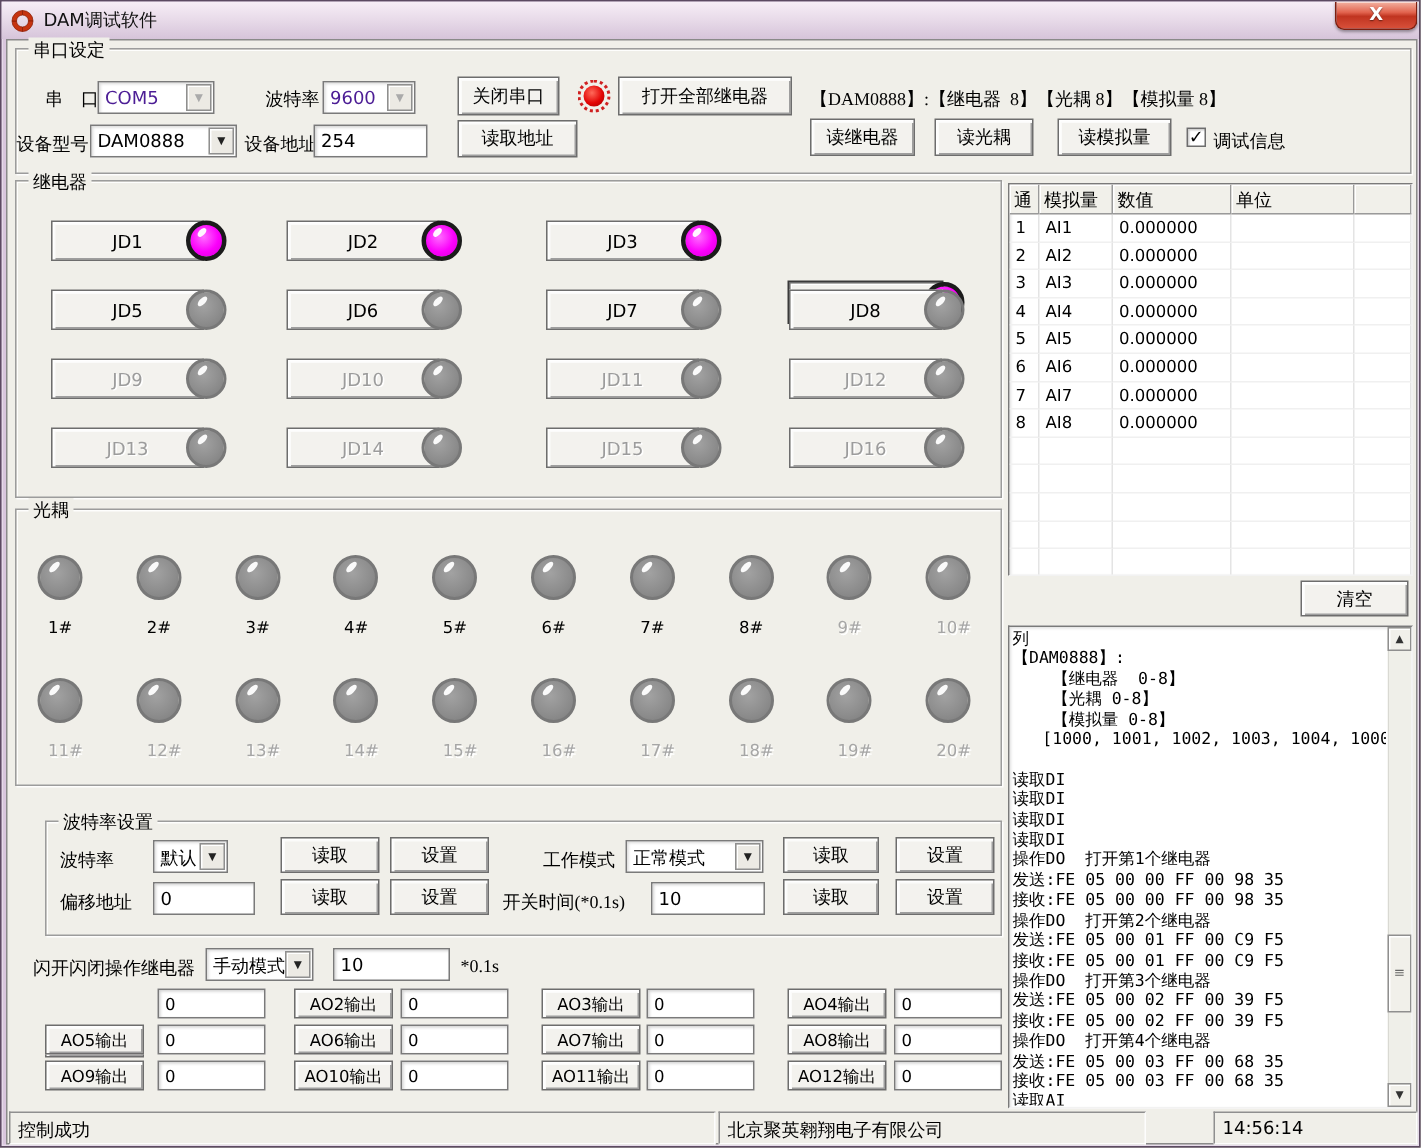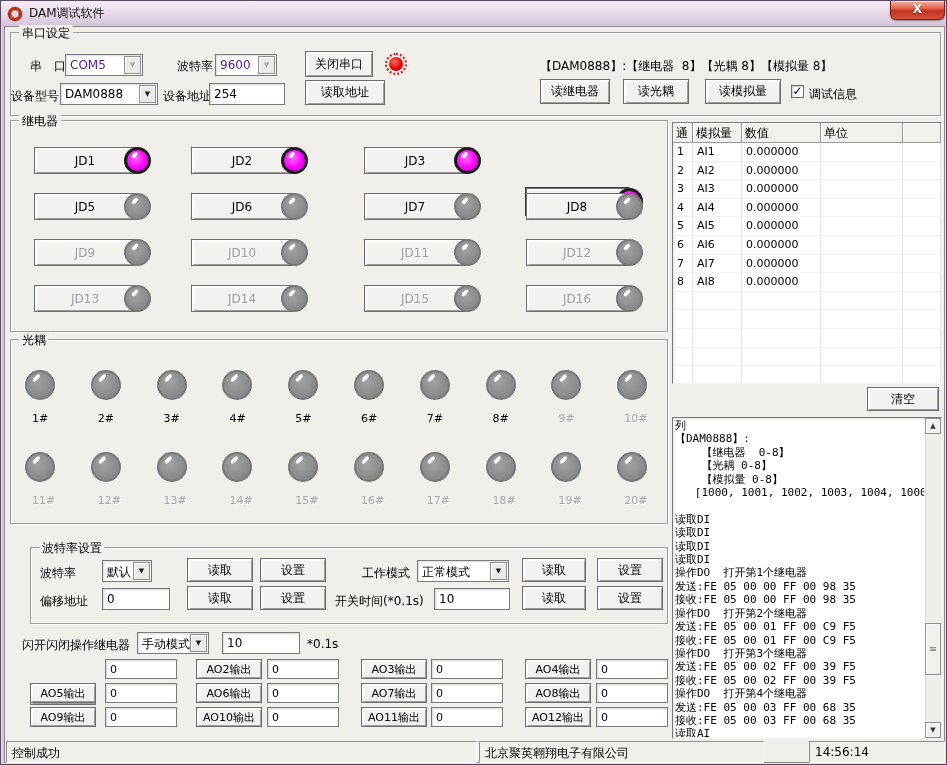--- a/index.html
+++ b/index.html
@@ -33,21 +33,21 @@
   }
 
   .group{
     position:absolute; border:1px solid #9c9c9c;
     box-shadow: inset 1px 1px 0 rgba(255,255,255,.9), 1px 1px 0 rgba(255,255,255,.9);
   }
   .group-label{
     position:absolute; top:-8px; left:8px; background:#f0efe9;
     padding:0 3px; font-size:12px; white-space:pre; color:#000;
   }
-  .label{ position:absolute; font-size:12px; color:#000; white-space:pre; }
+  .label{ position:absolute; font-size:12px; color:#000; white-space:pre;font-family:Liberation Serif, serif; }
 
   .btn{
     position:absolute; background:#f3f2ee; color:#000;
     border:1px solid #6d6d6d; border-radius:0;
     box-shadow: inset 1px 1px 0 #ffffff, inset 2px 2px 0 #fbfbfa, inset -1px -1px 0 #9e9e9e;
     font:12px "DejaVu Sans", sans-serif; text-align:center; cursor:pointer; white-space:pre;
   }
   .btn.small{ font-size:11px; }
   .btn.disabled{ color:#9c9c9c; text-shadow:1px 1px 0 #fff; cursor:default; }
   .btn.focused{ box-shadow: inset 1px 1px 0 #ffffff, inset -1px -1px 0 #9e9e9e, 0 0 0 1px #3a3a3a; }
@@ -198,20 +198,21 @@
       <span class="combo-arrow">▼</span>
     </div>
 
     <button class="btn" style="left:300px; top:24px; width:68px; height:26px;">关闭串口</button>
 
     <div class="status-led-wrap" style="left:380px; top:26px;">
       <span class="status-led-rays"></span>
       <span class="status-led"></span>
     </div>
 
+    <button class="btn" style="left:407px; top:24px; width:116px; height:26px;">打开全部继电器</button>
 
     <span class="label" style="left:535px; top:31px;">【DAM0888】:【继电器  8】【光耦 8】【模拟量 8】</span>
 
     <span class="label" style="left:6px; top:61px;">设备型号</span>
     <div class="combo" style="left:55px; top:56px; width:98px; height:22px;">
       <span class="combo-text">DAM0888</span>
       <span class="combo-arrow">▼</span>
     </div>
 
     <span class="label" style="left:158px; top:61px;">设备地址</span>

